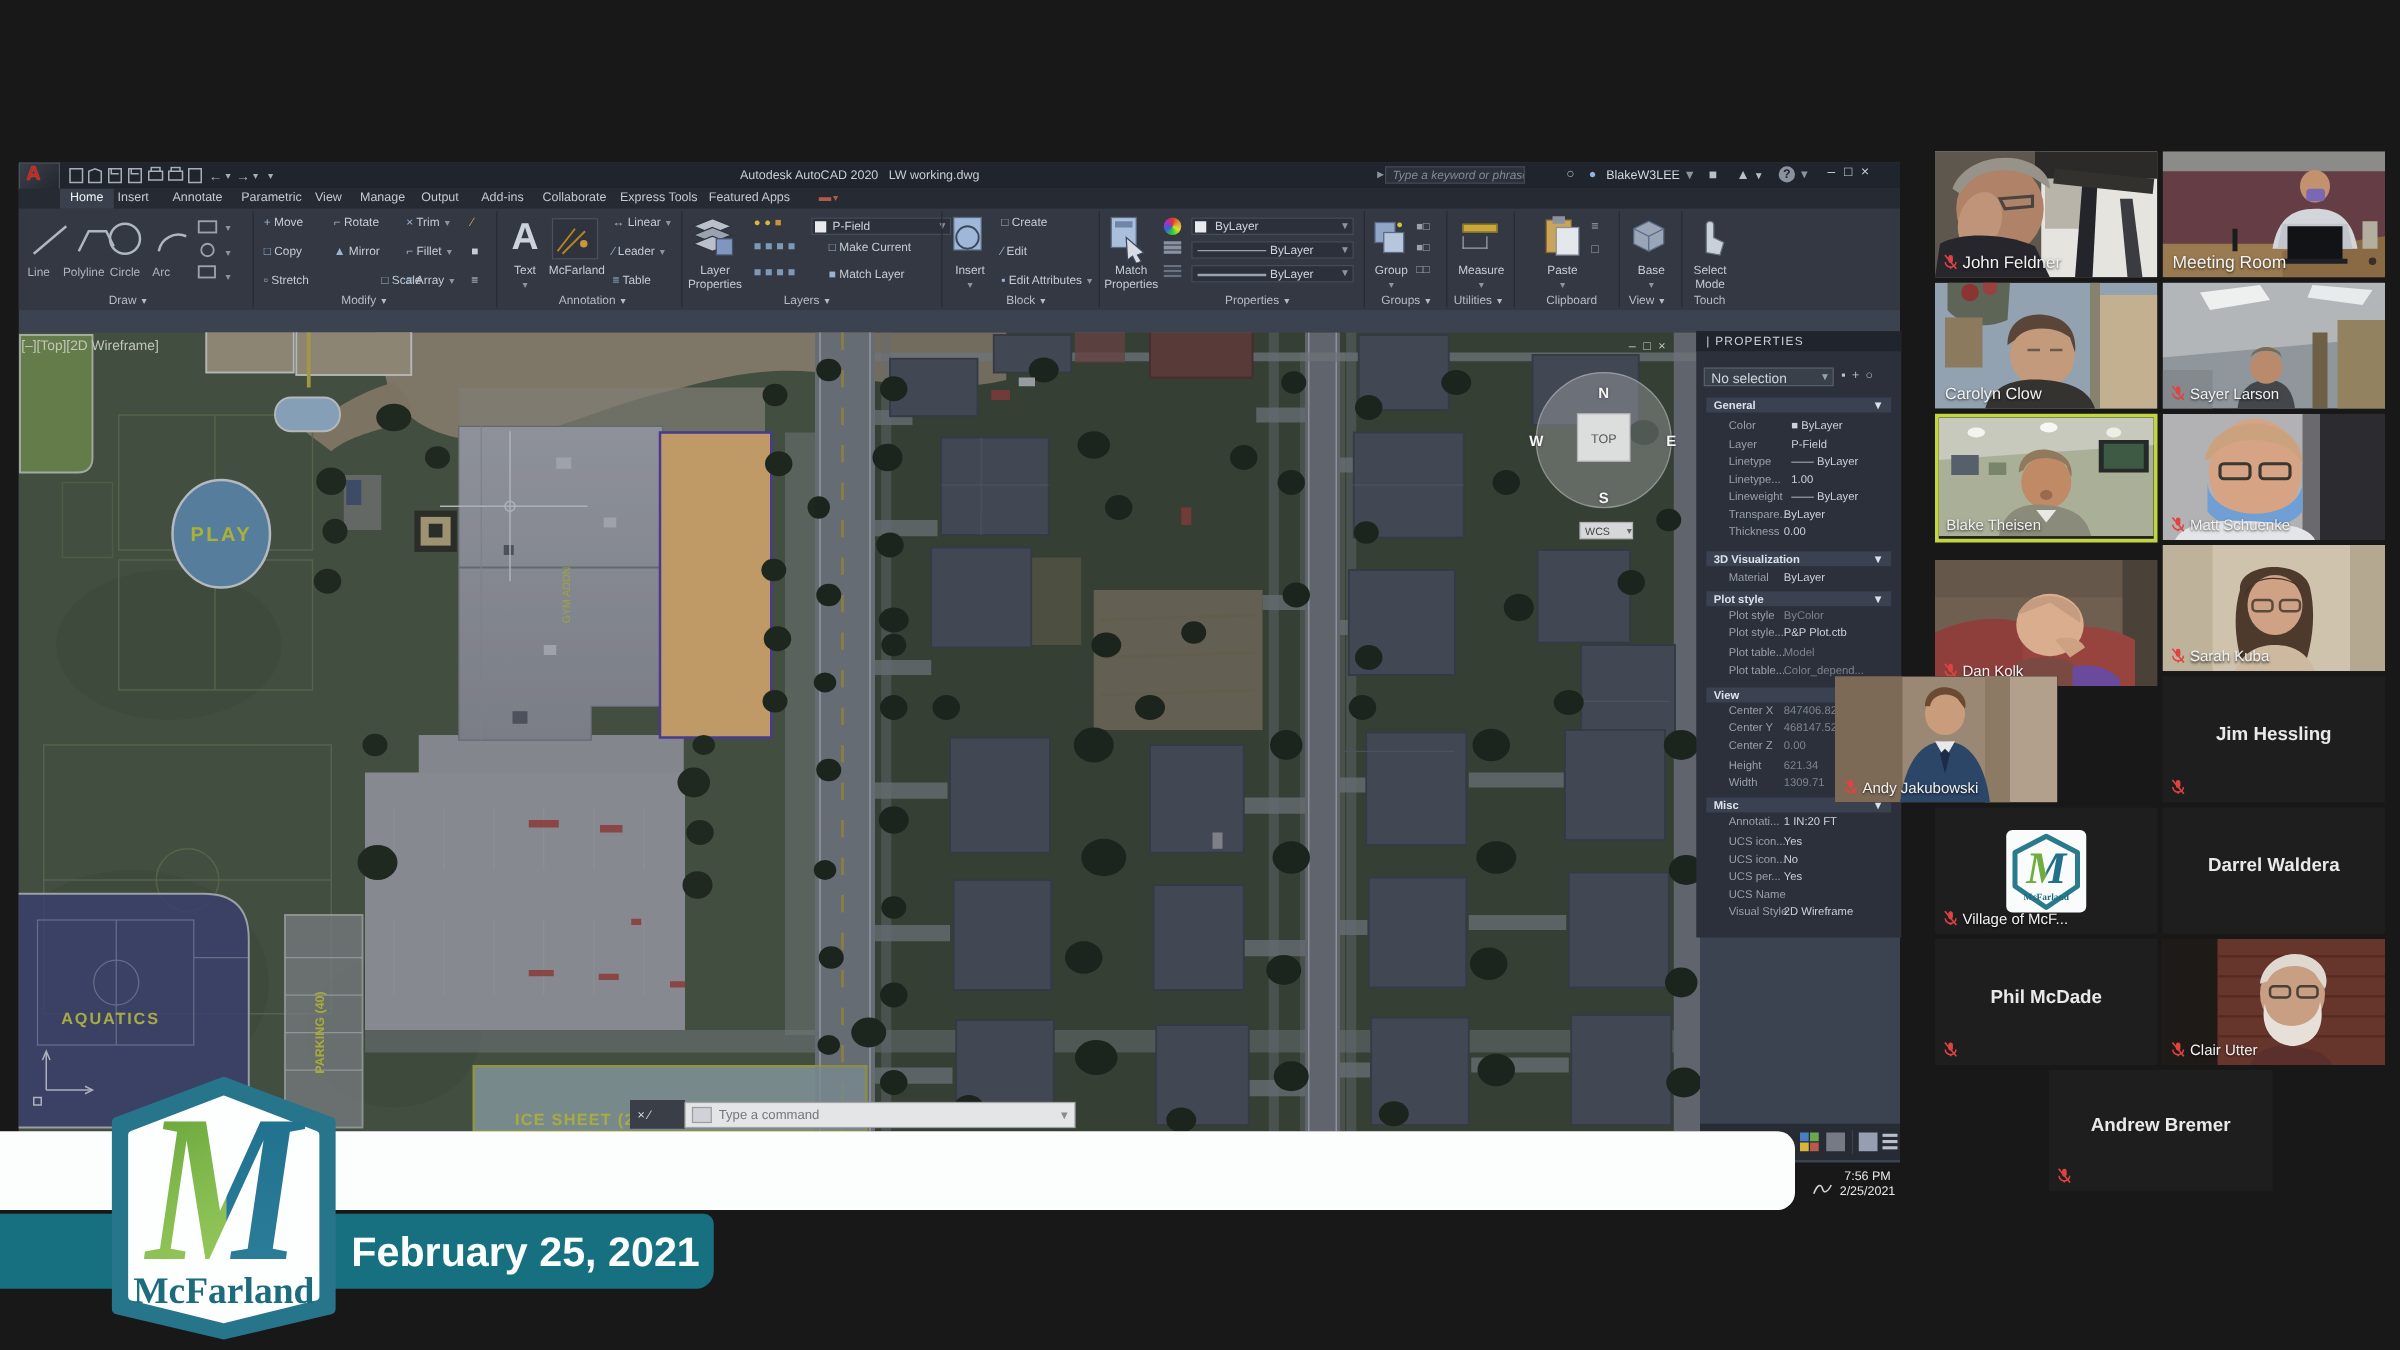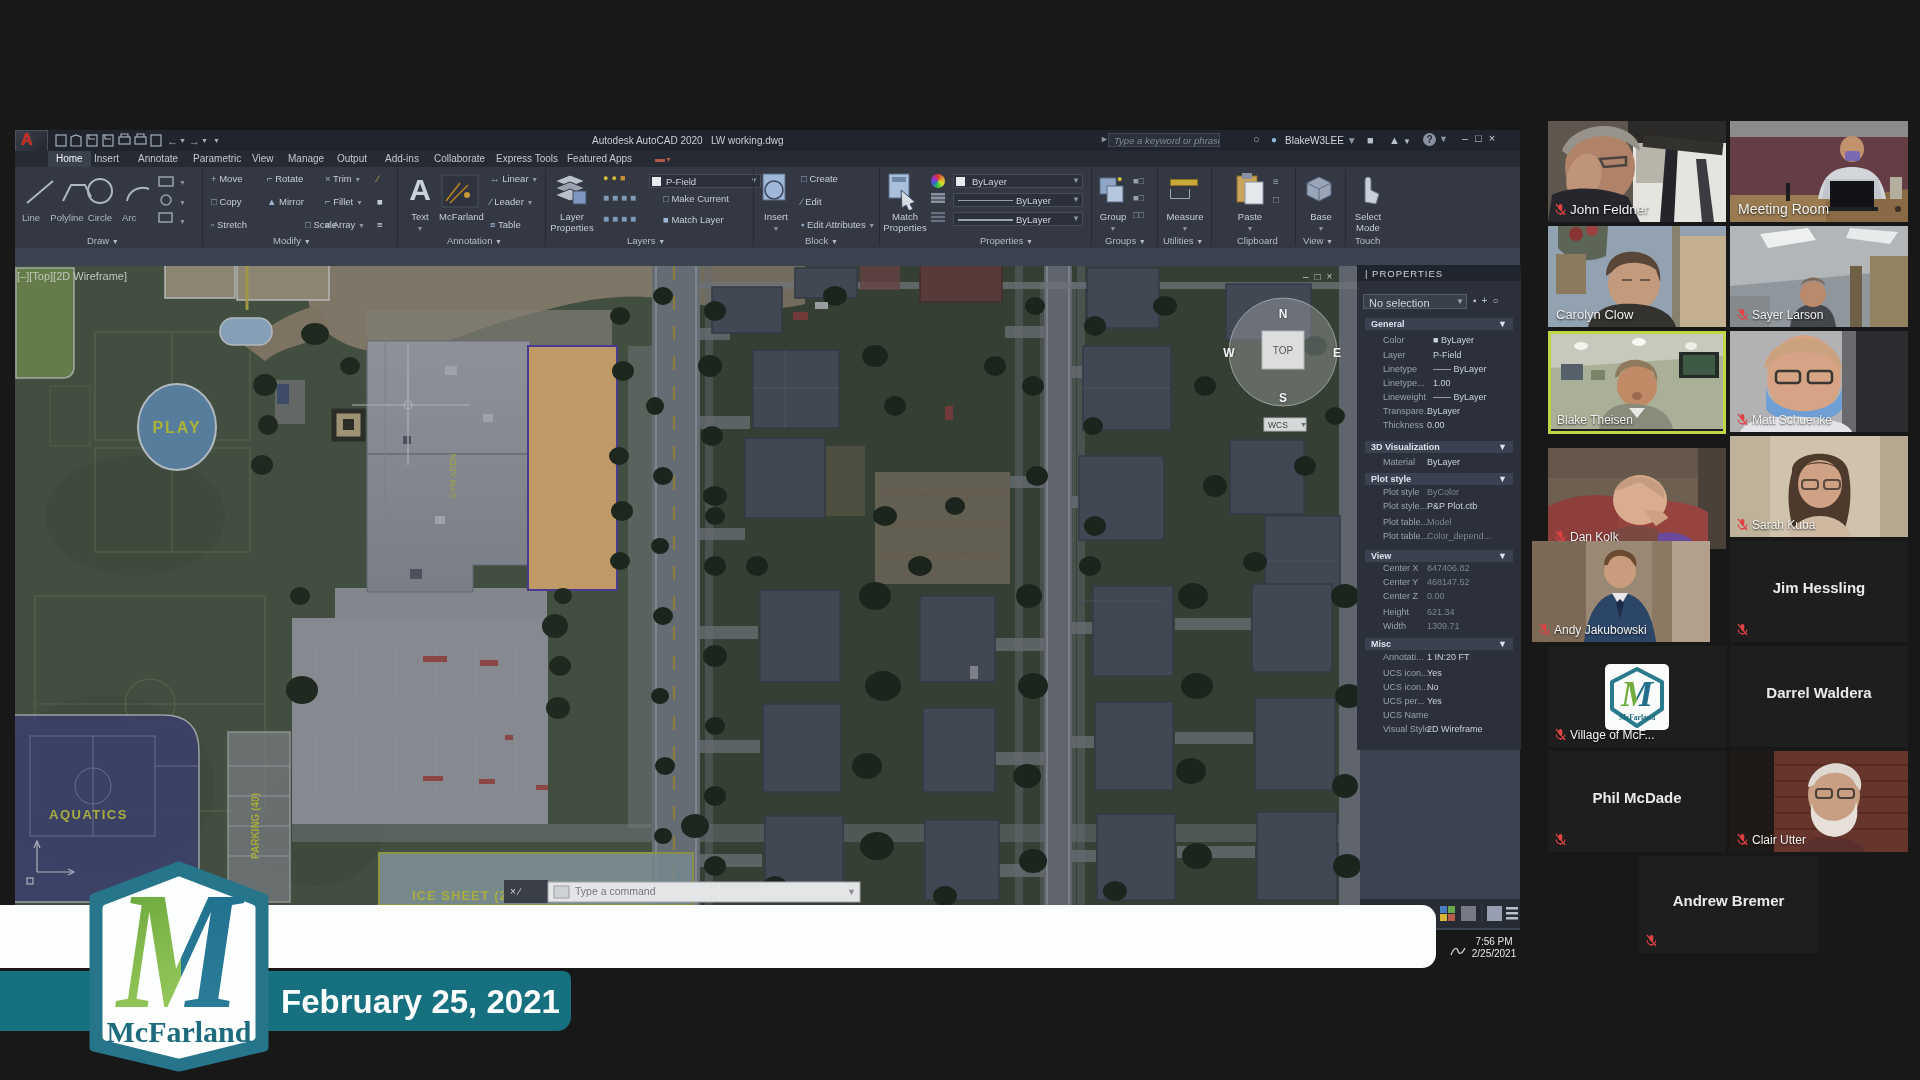--- a/index.html
+++ b/index.html
@@ -910,21 +910,21 @@
           <g fill="#e04343">
             <rect x="4" y="1" width="4" height="7" rx="2"></rect>
             <path d="M2,7 a4,4 0 0 0 8,0 l1.3,0 a5.3,5.3 0 0 1 -10.6,0 Z"></path>
             <rect x="5.3" y="11" width="1.4" height="2"></rect>
           </g>
           <line x1="1" y1="1" x2="11" y2="13" stroke="#e04343" stroke-width="1.4"></line>
         </svg>
 <div class="tname">Sarah Kuba</div>
 </div>
 
-<div class="tile" style="left:1532px; top:541px;">
+<div class="tile" style="left:1468px; top:541px;">
 <svg width="178" height="101" viewBox="0 0 178 101">
   <rect width="178" height="101" fill="#9a8874"></rect>
   <rect x="0" y="0" width="54" height="101" fill="#7c6a56"></rect>
   <rect x="120" y="0" width="58" height="101" fill="#b2a08c"></rect>
   <rect x="120" y="0" width="20" height="101" fill="#8d7a64"></rect>
   <ellipse cx="88" cy="30" rx="16" ry="17" fill="#c99d7c"></ellipse>
   <path d="M72,24 C72,12 84,6 94,10 C102,12 106,20 104,26 L98,18 C90,12 78,14 76,24 Z" fill="#6b4a32"></path>
   <path d="M52,101 C56,70 68,52 88,52 C108,52 120,70 124,101 Z" fill="#2c4668"></path>
   <path d="M80,52 L88,66 L96,52 Z" fill="#e8e8ea"></path>
   <path d="M84,62 L88,78 L92,62 L88,58 Z" fill="#1c2c48"></path>

